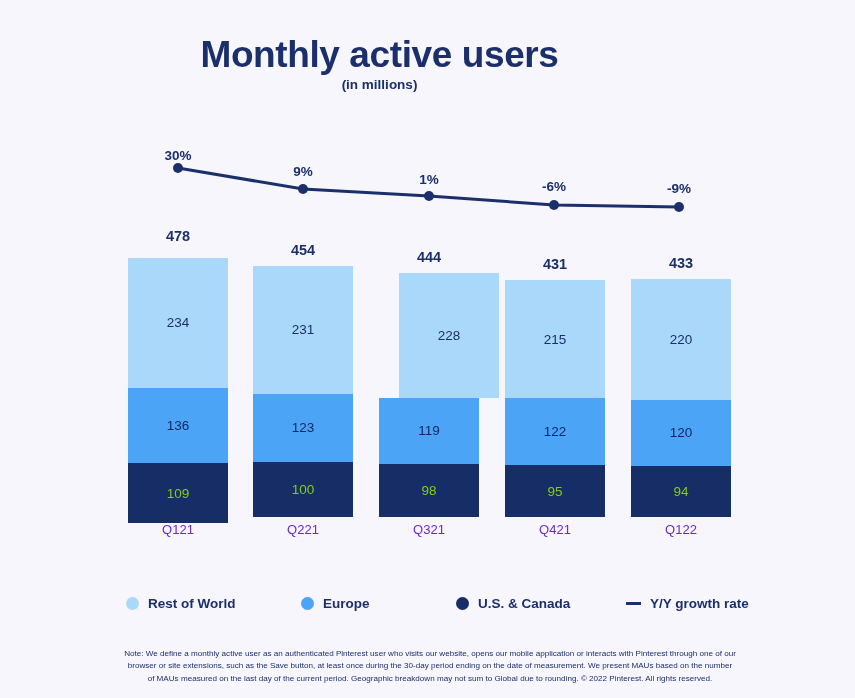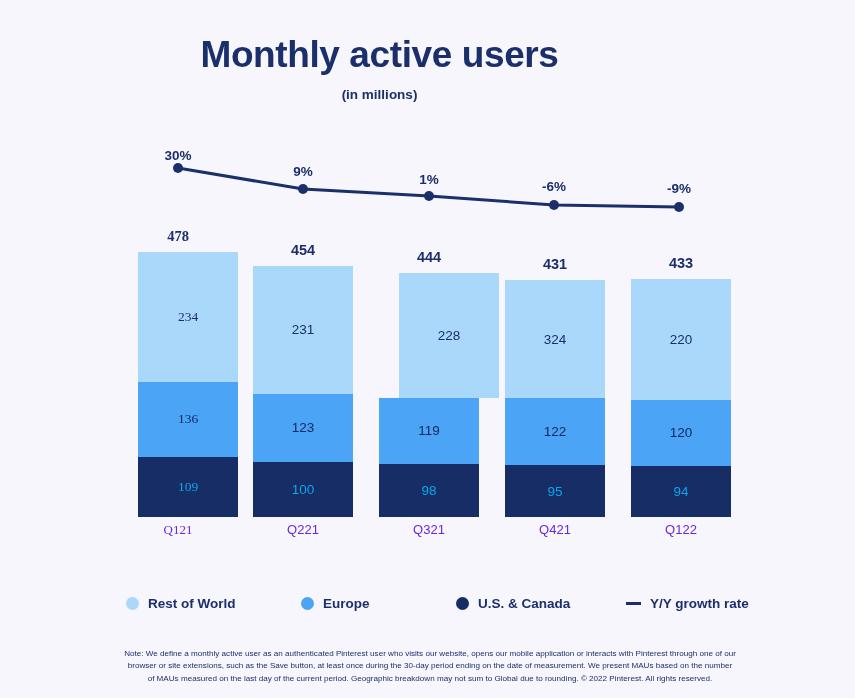--- a/index.html
+++ b/index.html
@@ -34,21 +34,20 @@
     font-weight: 700;
     letter-spacing: -0.4px;
     color: #1b2f6b;
     line-height: 1.15;
     margin: 0;
   }
   .chart-subtitle {
     font-size: 13.5px;
     font-weight: 600;
     color: #1b2f6b;
-    margin-top: 10px;
   }
 
   
   .plot {
     position: absolute;
     left: 0;
     top: 0;
     width: 855px;
     height: 698px;
   }
@@ -94,21 +93,21 @@
     position: relative;
     width: 100px;
     display: flex;
     align-items: center;
     justify-content: center;
     font-size: 13.5px;
     font-weight: 400;
   }
   .seg-row   { background: #a9d8fb; color: #1b2f6b; }
   .seg-eu    { background: #4ba4f6; color: #10265e; }
-  .seg-us    { background: #172d66; color: #0ea5e9; }
+  .seg-us    { background: #172d66; color: #84cc16; }
 
   .x-label {
     position: absolute;
     width: 100px;
     left: 0;
     top: 522px;
     text-align: center;
     font-size: 13px;
     color: #6d28d9;
   }
@@ -180,23 +179,23 @@
         </g>
     </svg>
     <div id="growth-labels">
         <div class="growth-label" style="left: 178px; top: 148px;">30%</div>
         <div class="growth-label" style="left: 303px; top: 164px;">9%</div>
         <div class="growth-label" style="left: 429px; top: 172px;">1%</div>
         <div class="growth-label" style="left: 554px; top: 179px;">-6%</div>
         <div class="growth-label" style="left: 679px; top: 181px;">-9%</div>
       </div>
     <div id="bars">
-        <div class="bar-group" style="left: 128px; top: 0px; height: 560px; font-family: Liberation Serif, serif;">
+        <div class="bar-group" style="left: 128px; top: 0px; height: 560px;">
           <div class="bar-total" style="top: 228px;">478</div>
-          <div class="bar-stack" style="top: 252px; height: 265px; margin-left: 10px;">
+          <div class="bar-stack" style="top: 258px; height: 265px;">
             <div class="seg seg-row" style="height: 129.728px;">
               <span>234</span>
             </div>
             <div class="seg seg-eu" style="height: 75.3975px;">
               <span>136</span>
             </div>
             <div class="seg seg-us" style="height: 59.8745px;">
               <span>109</span>
             </div>
           </div>
@@ -229,21 +228,21 @@
             <div class="seg seg-us" style="height: 53.3063px;">
               <span>98</span>
             </div>
           </div>
           <div class="x-label">Q321</div>
         </div>
         <div class="bar-group" style="left: 505px; top: 0px; height: 560px;">
           <div class="bar-total" style="top: 256px;">431</div>
           <div class="bar-stack" style="top: 280px; height: 237px;">
             <div class="seg seg-row" style="height: 118.225px;">
-              <span>324</span>
+              <span>215</span>
             </div>
             <div class="seg seg-eu" style="height: 67.0858px;">
               <span>122</span>
             </div>
             <div class="seg seg-us" style="height: 51.6891px;">
               <span>95</span>
             </div>
           </div>
           <div class="x-label">Q421</div>
         </div>

